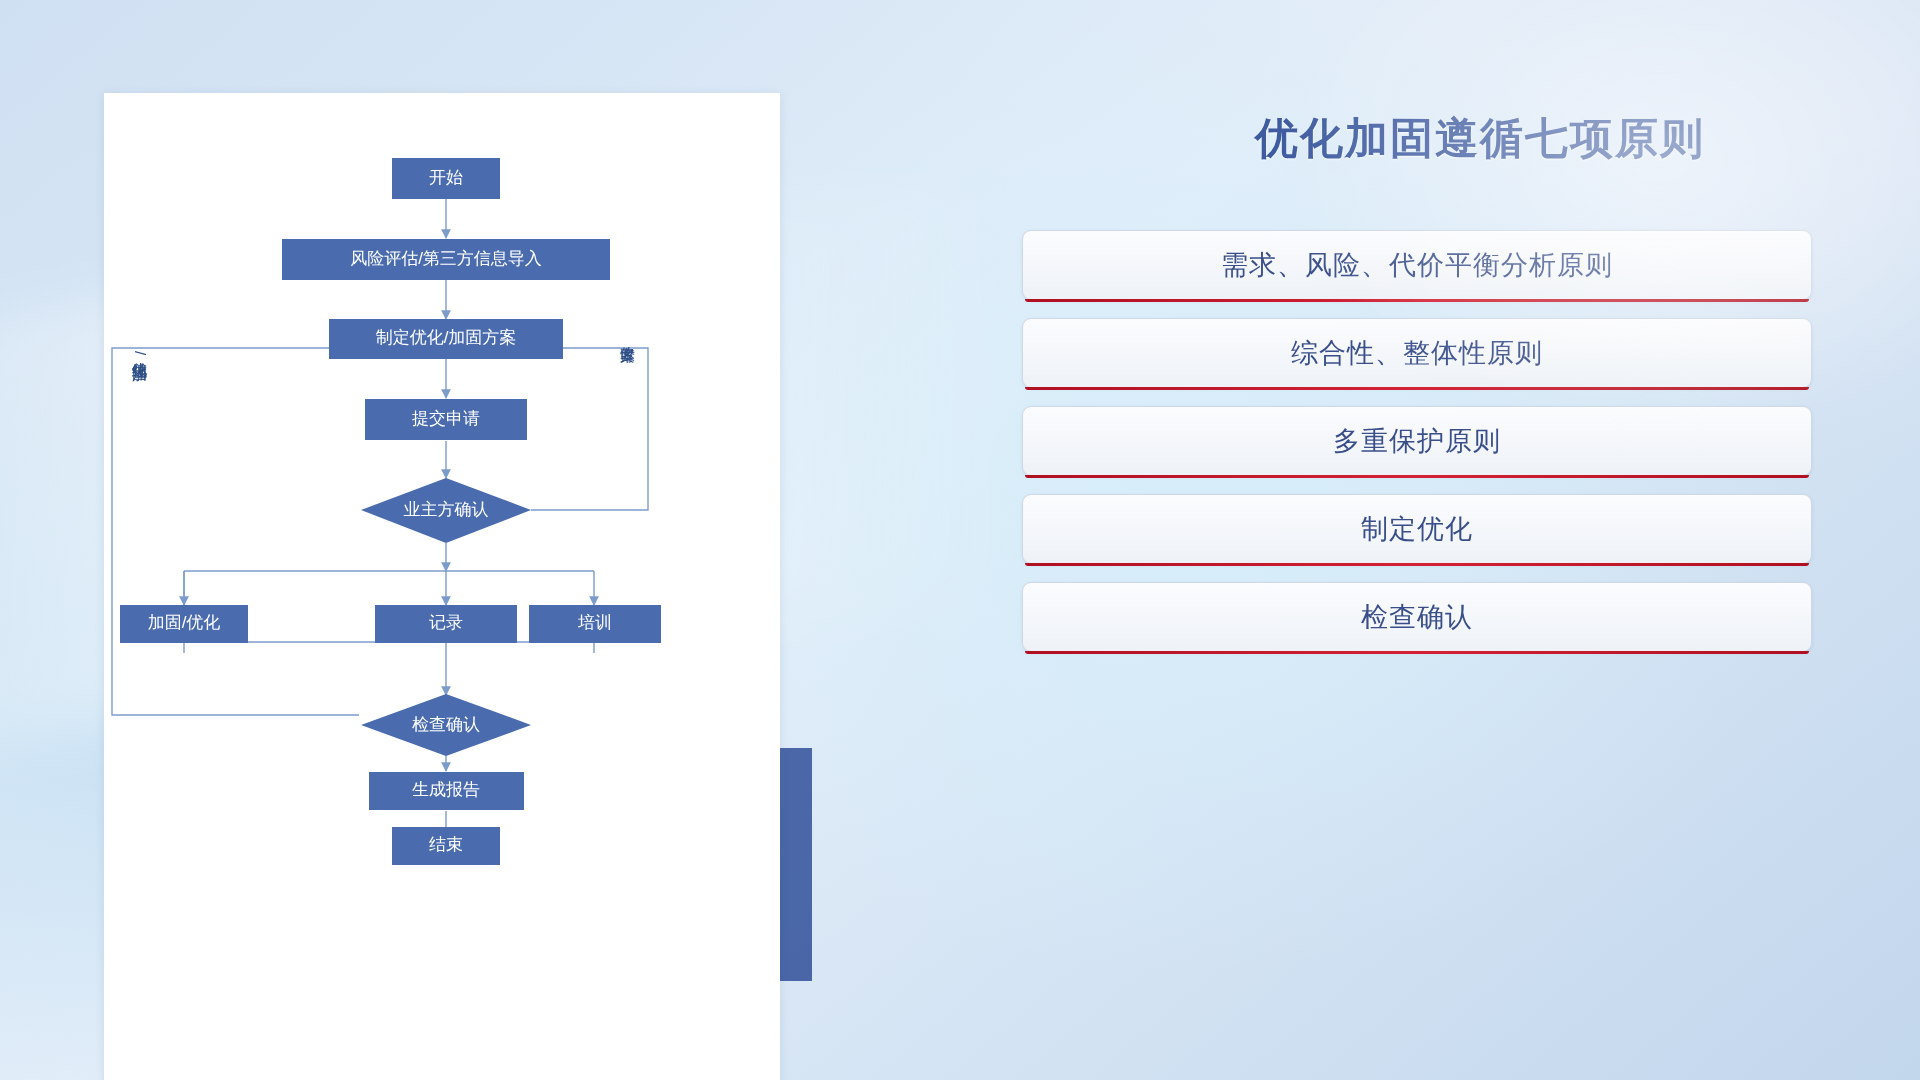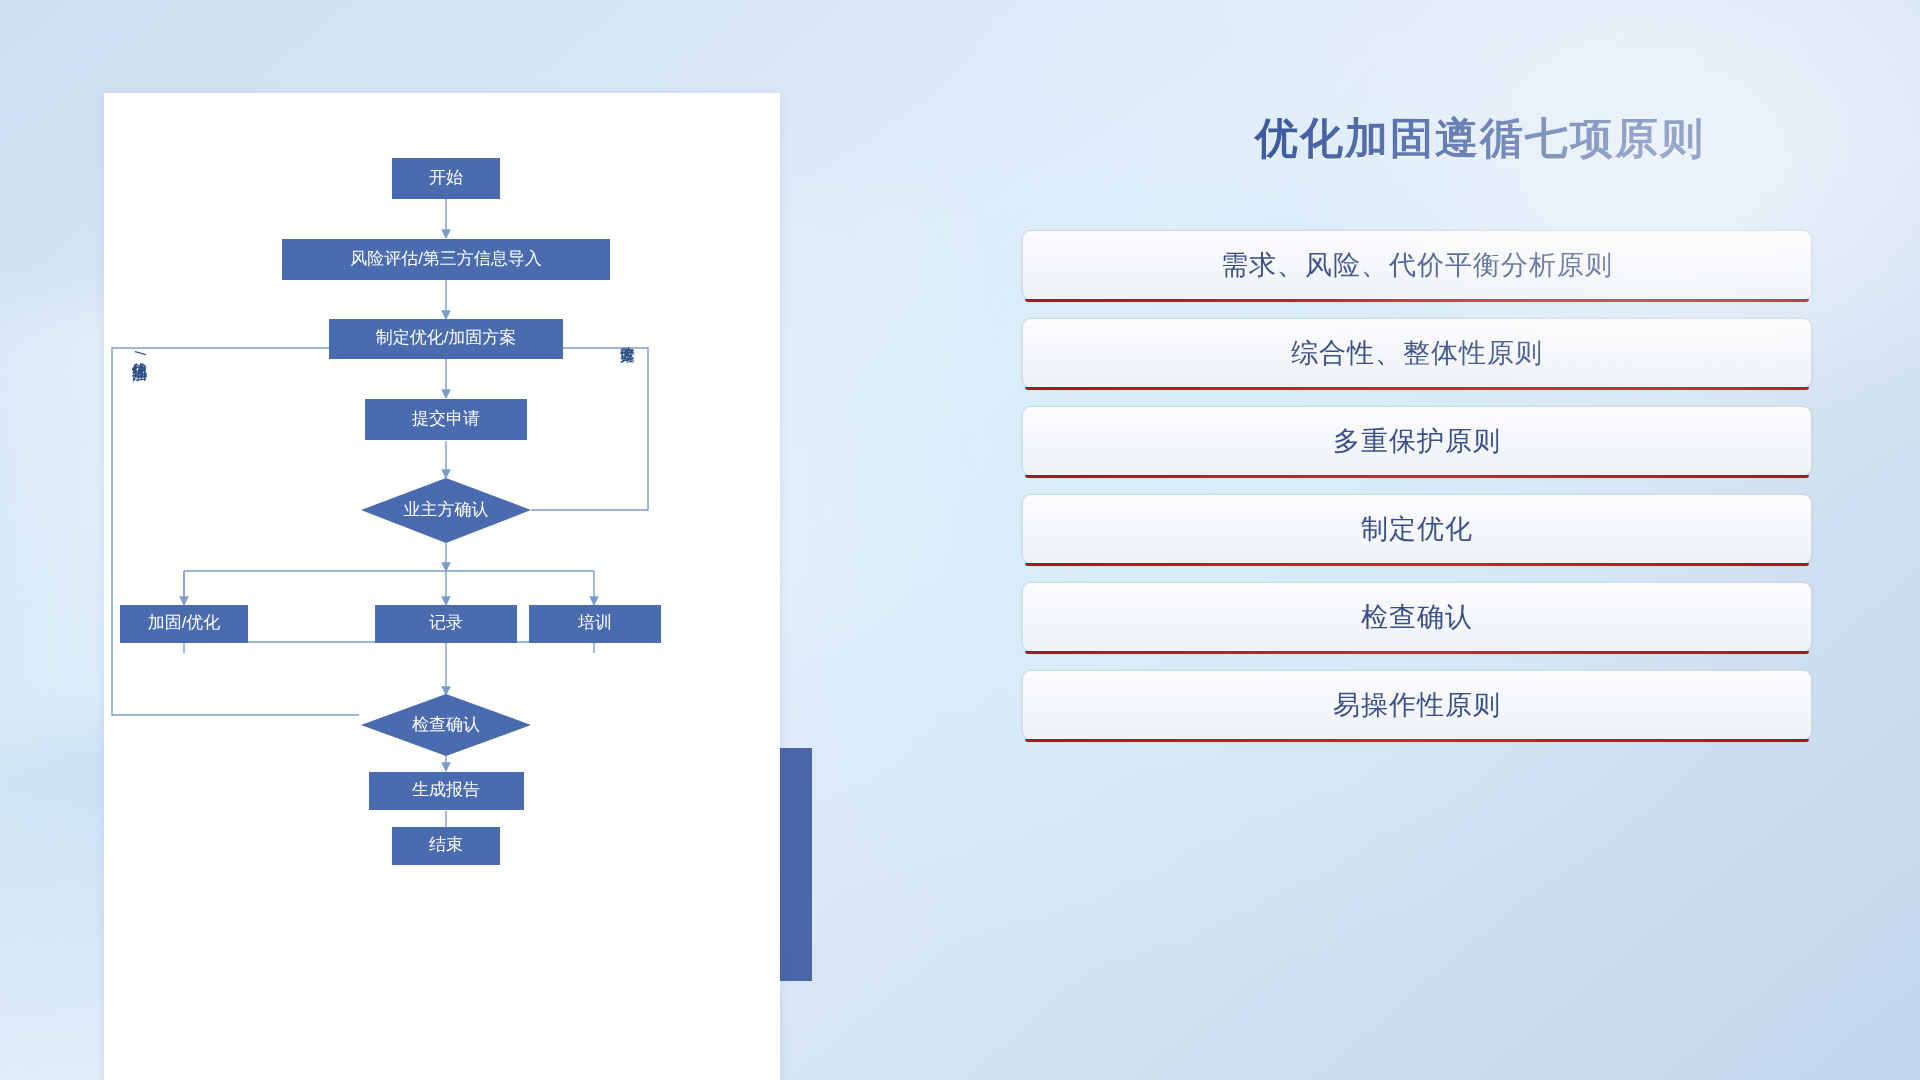--- a/index.html
+++ b/index.html
@@ -252,18 +252,15 @@
     </div>
     <div class="principle">
       <span class="ptext">多重保护原则</span>
     </div>
     <div class="principle">
       <span class="ptext">制定优化</span>
     </div>
     <div class="principle">
       <span class="ptext">检查确认</span>
     </div>
-    <div class="principle">
-      <span class="ptext">易操作性原则</span>
-    </div>
   </div>
 
 </div>
 
 </body></html>

